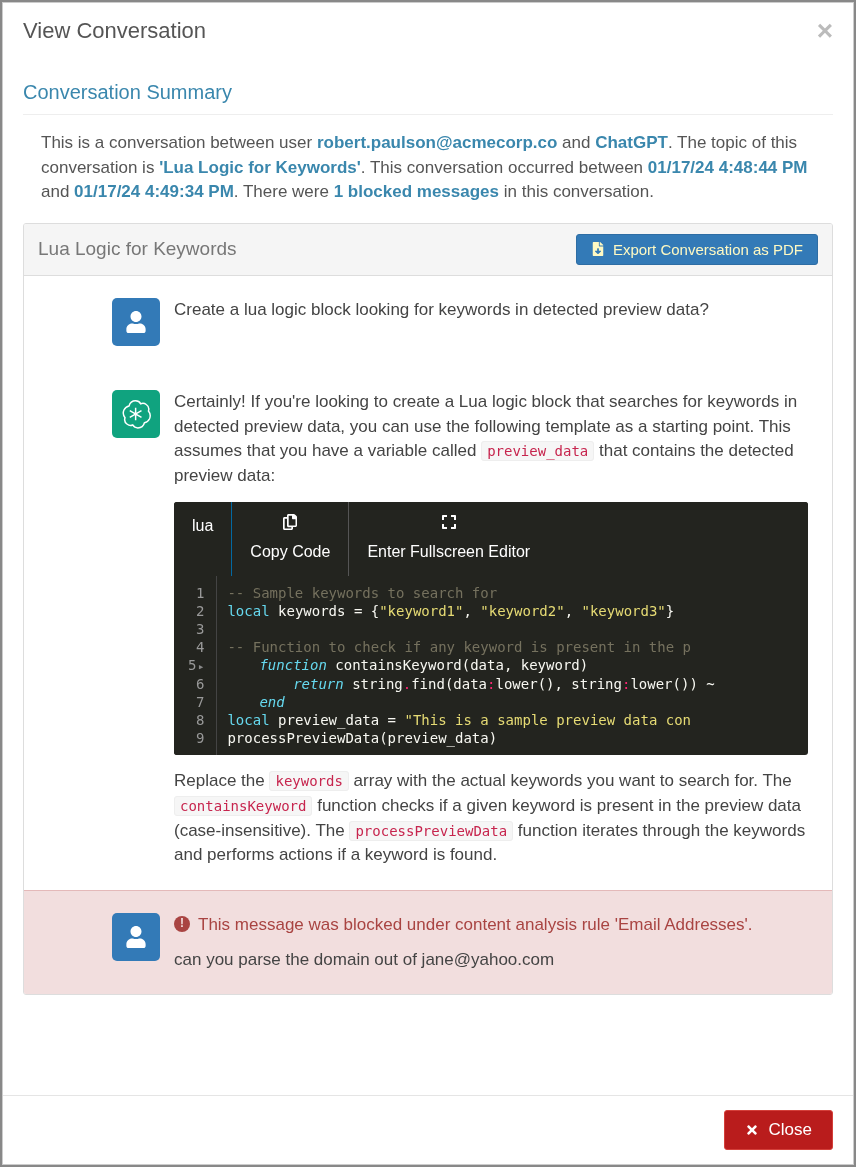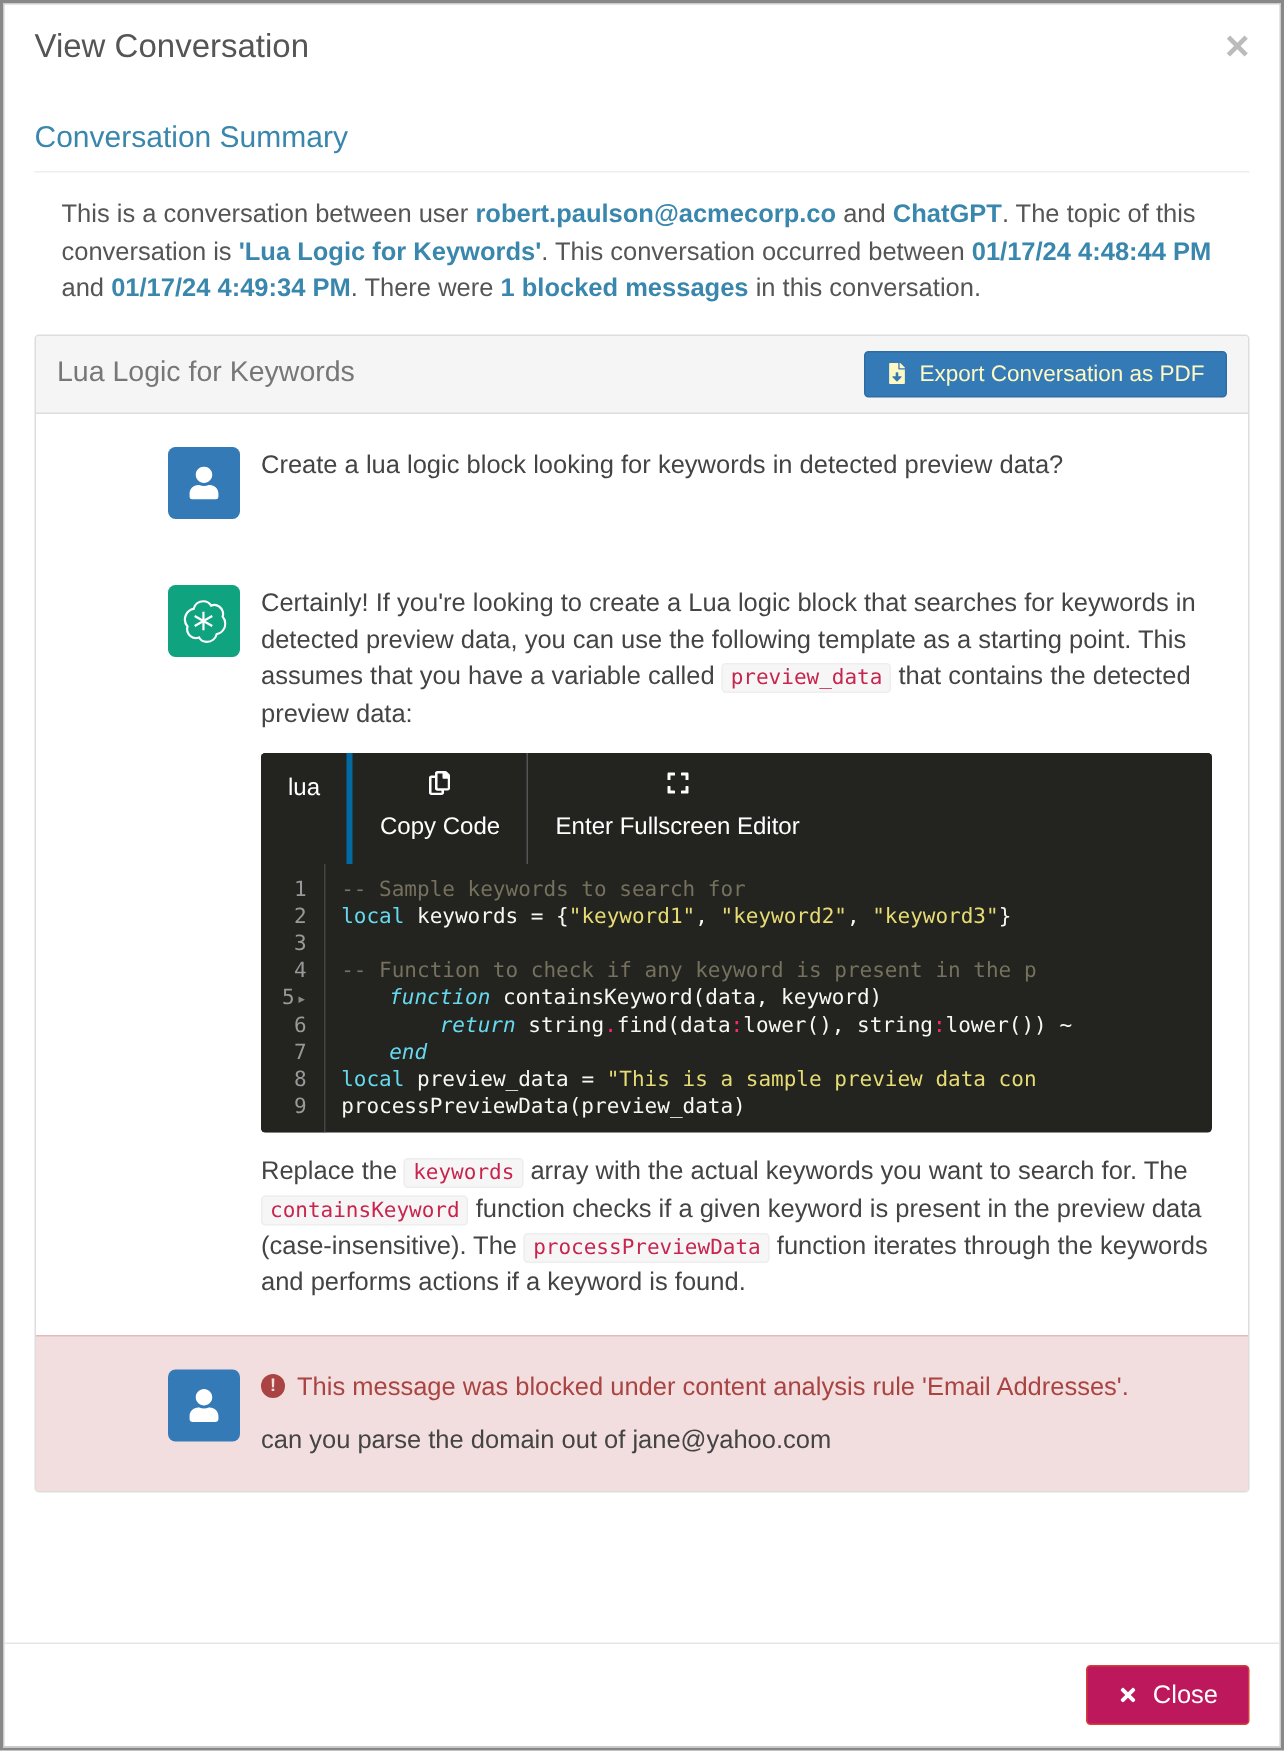--- a/index.html
+++ b/index.html
@@ -140,21 +140,21 @@
 }
 .code-toolbar {
   display: flex;
   align-items: stretch;
   color: #fff;
   font-size: 16px;
   background: #23241f;
 }
 .code-lang {
   padding: 12px 18px;
-  border-right: 4px solid #0369a1;
+  border-right: 1px solid #0369a1;
   flex: 0 0 auto;
 }
 .code-btn {
   padding: 12px 18px;
   border-right: 1px solid #555;
   display: inline-flex;
   align-items: center;
   gap: 10px;
   cursor: pointer;
   flex-direction: column;
@@ -200,21 +200,21 @@
   display: inline-flex; align-items: center; justify-content: center;
   font-size: 12px; font-weight: bold; flex-shrink: 0; margin-top: 3px;
 }
 .modal-footer {
   border-top: 1px solid #e5e5e5;
   padding: 14px 20px;
   display: flex;
   justify-content: flex-end;
 }
 .btn-danger {
-  background: #be185d;
+  background: #b91c1c;
   border: 1px solid #d43f3a;
   color: #fff;
   padding: 9px 20px;
   font-size: 17px;
   border-radius: 3px;
   cursor: pointer;
   display: inline-flex;
   align-items: center;
   gap: 10px;
 }

